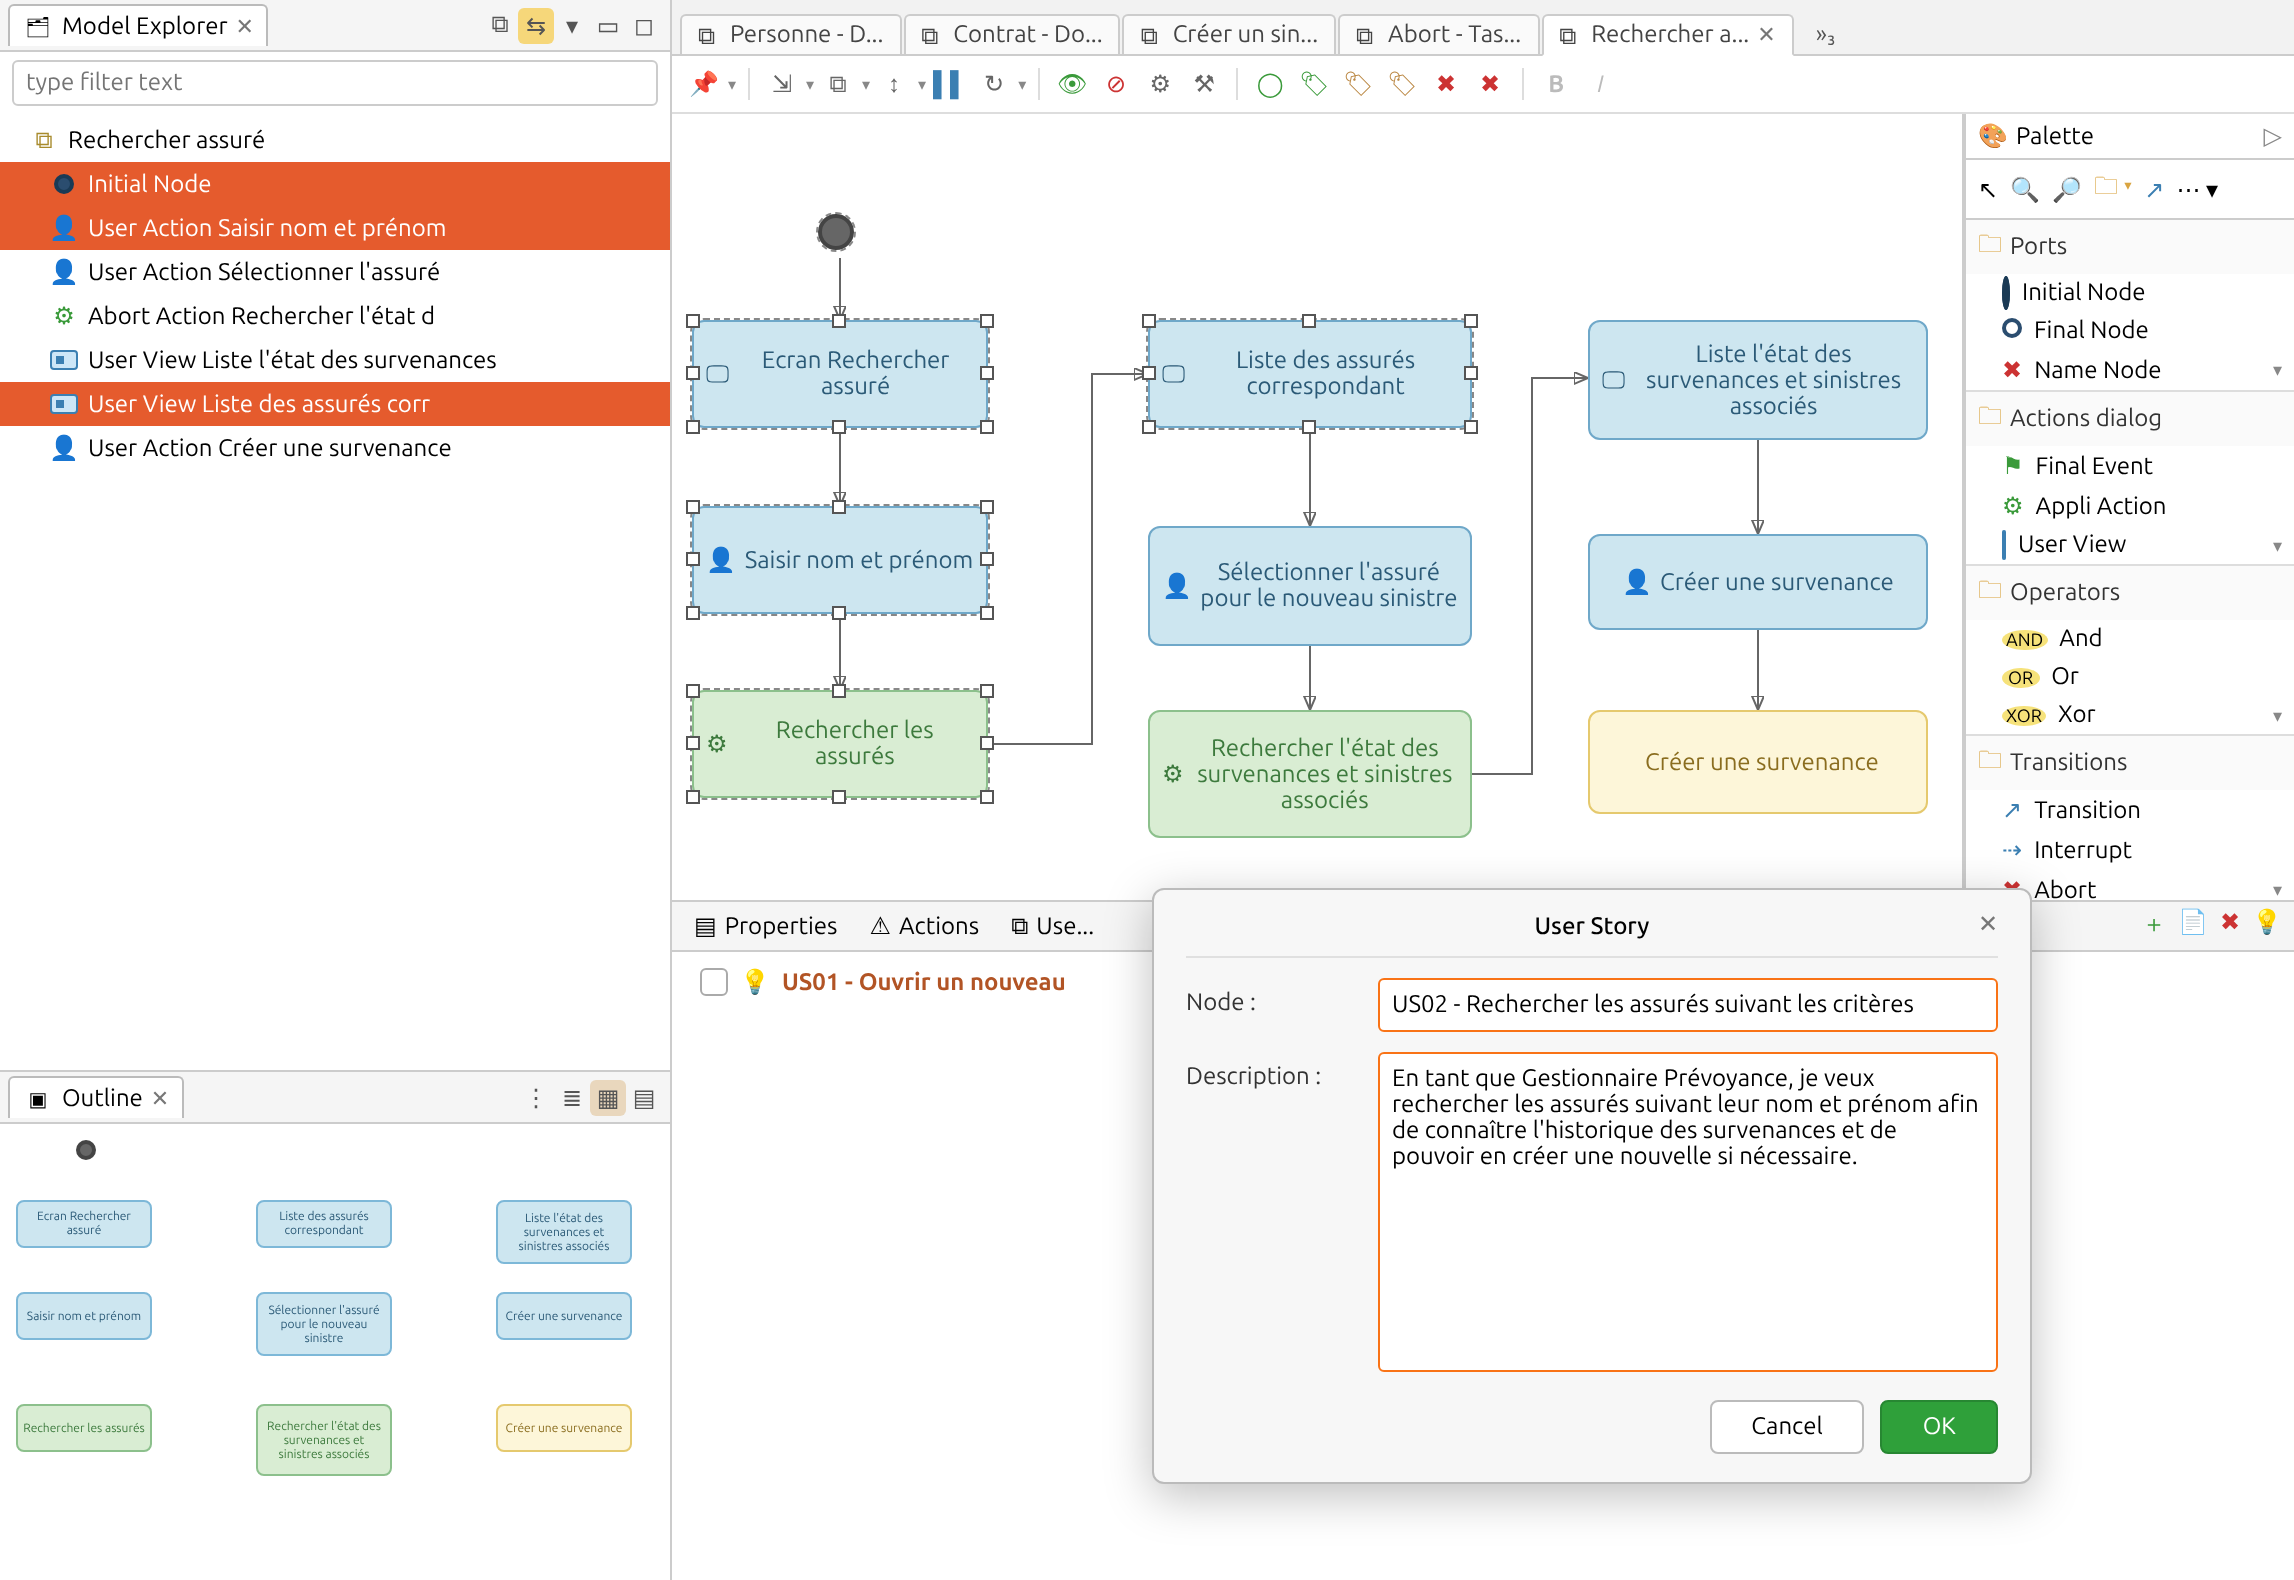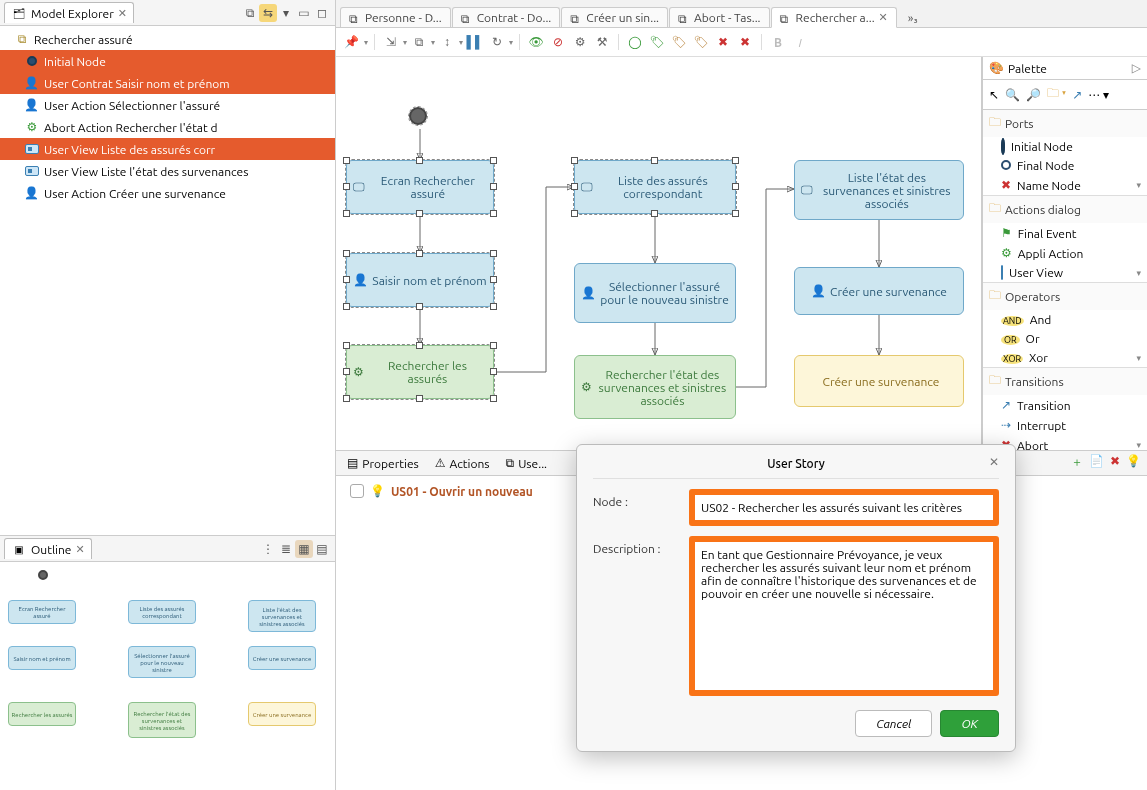--- a/index.html
+++ b/index.html
@@ -83,24 +83,24 @@
   .bt-tab { display:flex; align-items:center; gap:4px; padding:2px 6px; border:1px solid transparent; border-radius:3px 3px 0 0; cursor:pointer; }
   .bot-content { flex:1; padding:8px 14px; }
   .us-row { display:flex; align-items:center; gap:6px; color:#b25425; font-weight:bold; }
   .bulb { color:#e6b93e; }
   .chk { width:14px;height:14px;border:1px solid #aaa;border-radius:3px;display:inline-block; }
   .dialog { position:absolute; left:576px; top:444px; width:440px; background:#f7f7f7; border:1px solid #bbb; border-radius:6px; box-shadow:0 6px 24px rgba(0,0,0,.25); padding:10px 16px 14px; display:flex; flex-direction:column; gap:10px; z-index:50; }
   .dlg-title-row { display:flex; align-items:center; justify-content:center; position:relative; padding:2px 0 8px; border-bottom:1px solid #e0e0e0; }
   .dlg-close { position:absolute; right:0; top:0; cursor:pointer; color:#777; }
   .dlg-row { display:flex; gap:10px; align-items:flex-start; }
   .dlg-lbl { width:86px; padding-top:6px; color:#333; }
-  .dlg-row input, .dlg-row textarea { flex:1; border:6px solid #f97316; border-radius:3px; padding:6px; font-size:12px; background:#fff; }
+  .dlg-row input, .dlg-row textarea { flex:1; border:1px solid #f97316; border-radius:3px; padding:6px; font-size:12px; background:#fff; }
   .dlg-row textarea { height:160px; resize:none; }
   .dlg-btns { display:flex; justify-content:flex-end; gap:8px; margin-top:4px; }
-  .btn { padding:6px 20px; border-radius:4px; cursor:pointer; border:1px solid #bbb; background:#fff;font-style:italic; }
+  .btn { padding:6px 20px; border-radius:4px; cursor:pointer; border:1px solid #bbb; background:#fff; }
   .btn.ok { background:#2fa03a; color:#fff; border-color:#278732; }
 
   .right-side-tb { position:absolute; right:6px; top:3px; display:flex; gap:6px; }
 </style>
 </head>
 <body>
 
 <div class="root">
 
   <div class="left-col">
@@ -111,62 +111,65 @@
         <span>Model Explorer</span>
         <span class="ed-close">✕</span>
       </div>
       <span class="sp"></span>
       <span class="hdr-ic">⧉</span>
       <span class="hdr-ic" style="background:#f6d77a;border-radius:3px">⇆</span>
       <span class="hdr-ic">▾</span>
       <span class="hdr-ic">▭</span>
       <span class="hdr-ic">◻</span>
     </div>
+    <div class="filter-row">
+      <input placeholder="type filter text" style="">
+    </div>
     <div class="tree" id="tree">
         <div class="tree-item">
           <span class="ti-ic">
             <span class="ic-class">⧉</span>
           </span>
           <span>Rechercher assuré</span>
         </div>
         <div class="tree-item sel child">
           <span class="ti-ic">
             <span class="ic-dot"></span>
           </span>
           <span>Initial Node</span>
         </div>
         <div class="tree-item sel child">
           <span class="ti-ic">
             <span class="ic-user">👤</span>
           </span>
-          <span>User Contrat Saisir nom et prénom</span>
+          <span>User Action Saisir nom et prénom</span>
         </div>
         <div class="tree-item child">
           <span class="ti-ic">
             <span class="ic-user">👤</span>
           </span>
           <span>User Action Sélectionner l'assuré</span>
         </div>
         <div class="tree-item child">
           <span class="ti-ic">
             <span class="ic-gear">⚙</span>
           </span>
           <span>Abort Action Rechercher l'état d</span>
         </div>
+        <div class="tree-item child">
+          <span class="ti-ic">
+            <span class="ic-view"></span>
+          </span>
+          <span>User View Liste l'état des survenances</span>
+        </div>
         <div class="tree-item sel child">
           <span class="ti-ic">
             <span class="ic-view"></span>
           </span>
           <span>User View Liste des assurés corr</span>
-        </div>
-        <div class="tree-item child">
-          <span class="ti-ic">
-            <span class="ic-view"></span>
-          </span>
-          <span>User View Liste l'état des survenances</span>
         </div>
         <div class="tree-item child">
           <span class="ti-ic">
             <span class="ic-user">👤</span>
           </span>
           <span>User Action Créer une survenance</span>
         </div>
       </div>
 
     <div class="outline">

